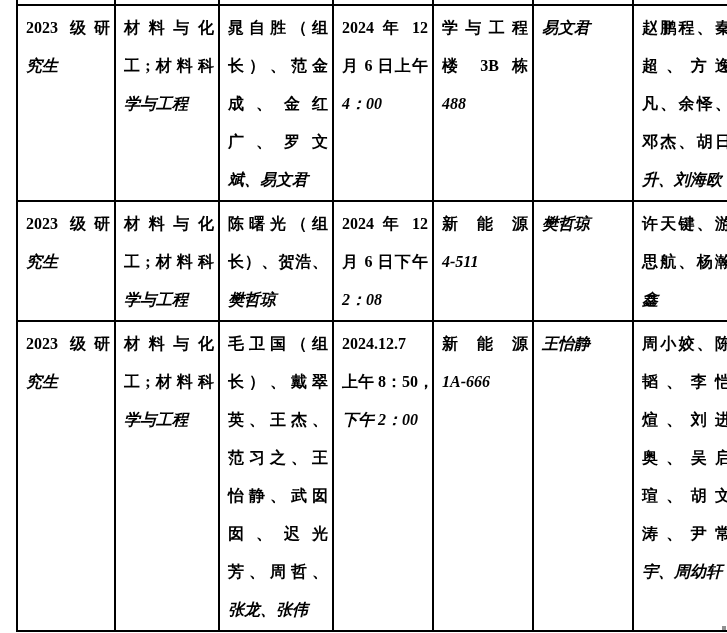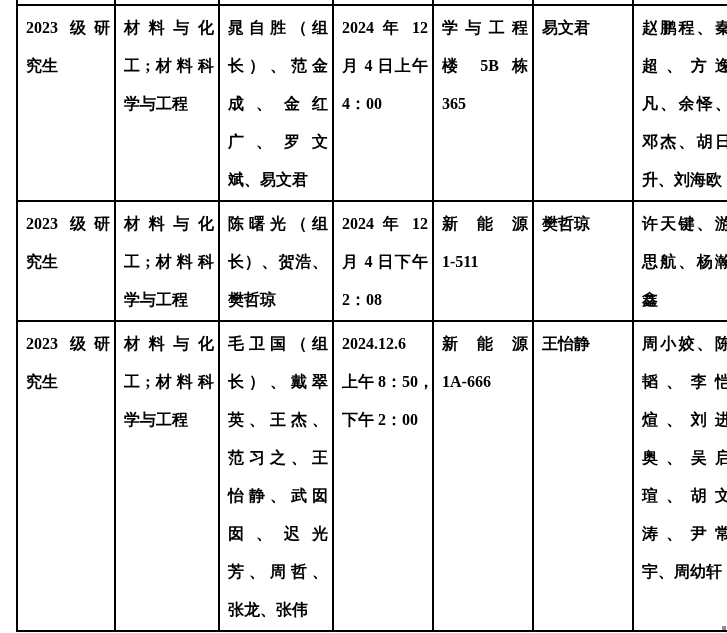--- a/index.html
+++ b/index.html
@@ -24,21 +24,21 @@
     font-size: 16px;
     line-height: 38px;
     font-weight: bold;
     color: #000;
     overflow: hidden;
   }
   
   .grid tr.stub td { border-top: none; height: 5px; padding: 0; }
   
   .ln { white-space: nowrap; text-align: justify; text-align-last: justify; }
-  .ln:last-child { text-align-last: left; }
+  .ln:last-child { text-align-last: left; font-style: italic; }
   .corner-mark {
     position: absolute; left: 722px; top: 626px;
     width: 4px; height: 4px;
   }
 </style>
 </head>
 <body style="background: rgb(255, 255, 255);">
 
 <div>
   <table class="grid">
@@ -73,27 +73,27 @@
           </td>
           <td>
             <div class="ln">晁自胜（组</div>
             <div class="ln">长）、范金</div>
             <div class="ln">成、金红</div>
             <div class="ln">广、罗文</div>
             <div class="ln">斌、易文君</div>
           </td>
           <td>
             <div class="ln">2024 年 12</div>
-            <div class="ln">月 4 日上午</div>
+            <div class="ln">月 6 日上午</div>
             <div class="ln">4：00</div>
           </td>
           <td>
             <div class="ln">学与工程</div>
-            <div class="ln">楼 5B 栋</div>
-            <div class="ln">365</div>
+            <div class="ln">楼 3B 栋</div>
+            <div class="ln">488</div>
           </td>
           <td>
             <div class="ln">易文君</div>
           </td>
           <td>
             <div class="ln">赵鹏程、秦</div>
             <div class="ln">超、方逸</div>
             <div class="ln">凡、余怿、</div>
             <div class="ln">邓杰、胡日</div>
             <div class="ln">升、刘海欧</div>
@@ -109,26 +109,26 @@
             <div class="ln">工;材料科</div>
             <div class="ln">学与工程</div>
           </td>
           <td>
             <div class="ln">陈曙光（组</div>
             <div class="ln">长）、贺浩、</div>
             <div class="ln">樊哲琼</div>
           </td>
           <td>
             <div class="ln">2024 年 12</div>
-            <div class="ln">月 4 日下午</div>
+            <div class="ln">月 6 日下午</div>
             <div class="ln">2：08</div>
           </td>
           <td>
             <div class="ln">新能源</div>
-            <div class="ln">1-511</div>
+            <div class="ln">4-511</div>
           </td>
           <td>
             <div class="ln">樊哲琼</div>
           </td>
           <td>
             <div class="ln">许天键、游</div>
             <div class="ln">思航、杨瀚</div>
             <div class="ln">鑫</div>
           </td>
         </tr>
@@ -146,21 +146,21 @@
             <div class="ln">毛卫国（组</div>
             <div class="ln">长）、戴翠</div>
             <div class="ln">英、王杰、</div>
             <div class="ln">范习之、王</div>
             <div class="ln">怡静、武囡</div>
             <div class="ln">囡、迟光</div>
             <div class="ln">芳、周哲、</div>
             <div class="ln">张龙、张伟</div>
           </td>
           <td>
-            <div class="ln">2024.12.6</div>
+            <div class="ln">2024.12.7</div>
             <div class="ln">上午 8：50，</div>
             <div class="ln">下午 2：00</div>
           </td>
           <td>
             <div class="ln">新能源</div>
             <div class="ln">1A-666</div>
           </td>
           <td>
             <div class="ln">王怡静</div>
           </td>

